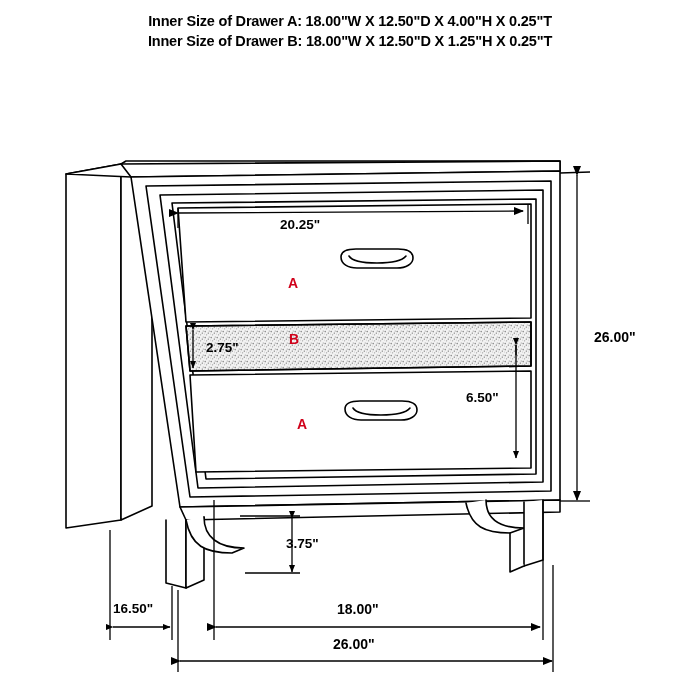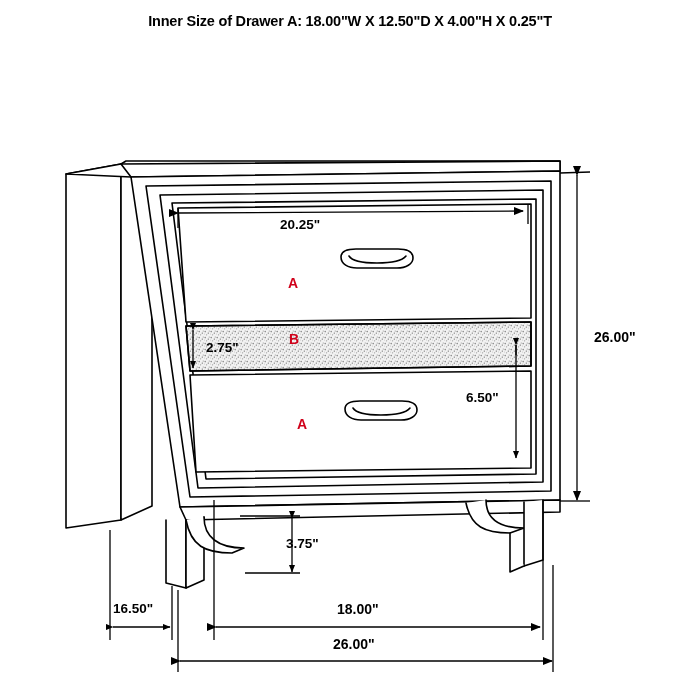--- a/index.html
+++ b/index.html
@@ -44,20 +44,21 @@
   }
   .lbl.red { color: #d0021b; font-size: 14px; }
   .lbl.big { font-size: 14px; }
 </style>
 </head>
 <body>
 
 <div id="stage">
 
   <div class="hdr" id="hdr1">Inner Size of Drawer A: 18.00"W X 12.50"D X 4.00"H X 0.25"T</div>
+  <div class="hdr" id="hdr2">Inner Size of Drawer B: 18.00"W X 12.50"D X 1.25"H X 0.25"T</div>
 
   <svg width="700" height="700" viewBox="0 0 700 700">
     <defs>
       <pattern id="glit" width="6" height="6" patternUnits="userSpaceOnUse">
         <rect width="6" height="6" fill="#f2f2f2"></rect>
         <circle cx="1.2" cy="1.6" r="0.8" fill="#8a8a8a"></circle>
         <circle cx="4.3" cy="3.1" r="0.7" fill="#6f6f6f"></circle>
         <circle cx="2.6" cy="4.8" r="0.65" fill="#9a9a9a"></circle>
         <circle cx="5.2" cy="0.9" r="0.5" fill="#7d7d7d"></circle>
         <circle cx="0.6" cy="4.0" r="0.45" fill="#aaaaaa"></circle>

